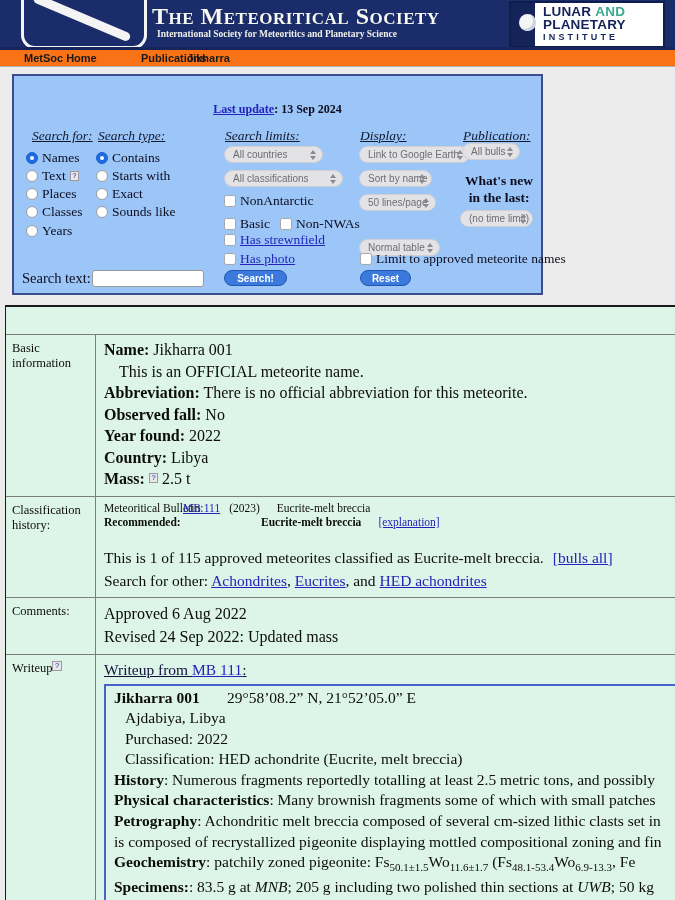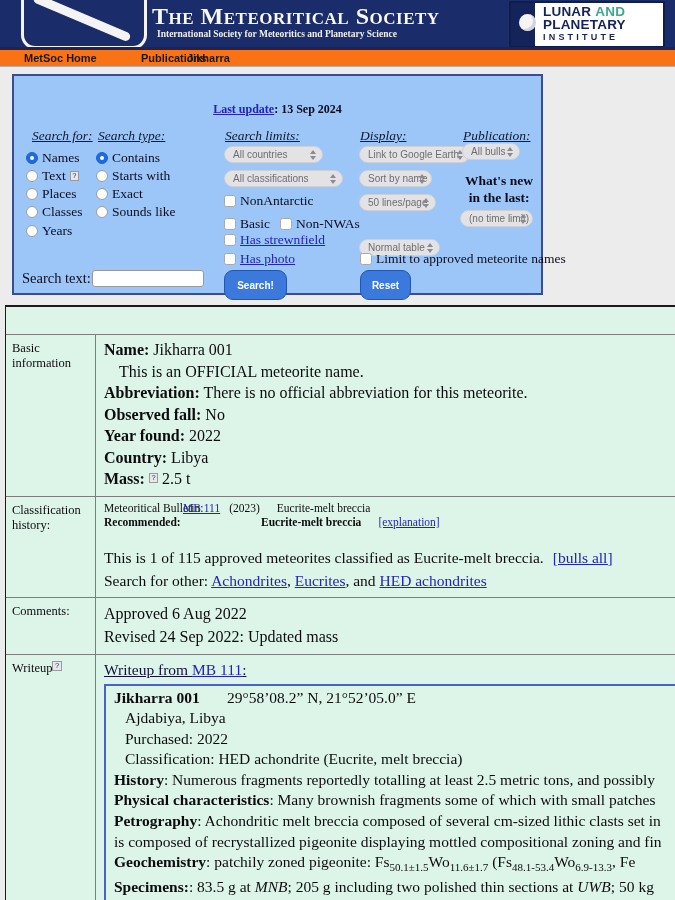--- a/index.html
+++ b/index.html
@@ -102,21 +102,21 @@
   .sel-time{left:446px;top:134px;width:73px;}
   .cb-nonant{left:210px;top:117px;} .cb-falls{left:210px;top:140px;} .cb-nwa{left:266px;top:140px;}
   .cb-strewn{left:210px;top:156px;} .cb-photo{left:210px;top:175px;} .cb-limit{left:346px;top:175px;}
   .whats-new{position:absolute;left:444px;top:96px;width:82px;font-weight:bold;font-size:13.5px;text-align:center;line-height:17px;}
   .st-label{position:absolute;left:8px;top:194px;font-size:14.5px;}
   .st-input{
     position:absolute;left:78px;top:194px;width:112px;height:17px;background:#fff;
     border:1px solid #999;border-radius:3px;box-sizing:border-box;
   }
   .btn{
-    position:absolute;height:30px;border-radius:9px;background:#3b79dd;border:1px solid #2256b0;
+    position:absolute;height:16px;border-radius:9px;background:#3b79dd;border:1px solid #2256b0;
     color:#fff;font-family:"Liberation Sans","DejaVu Sans",sans-serif;font-size:10px;font-weight:bold;
     display:flex;align-items:center;justify-content:center;cursor:pointer;box-sizing:border-box;
   }
   .btn-search{left:210px;top:194px;width:63px;}
   .btn-reset{left:346px;top:194px;width:51px;}
   .help{
     display:inline-block;font-size:7.5px;line-height:8px;color:#2323b8;
     background:#e8e8e8;border:1px solid #9a9a9a;padding:0 1.5px;vertical-align:4px;
     cursor:pointer;font-family:"Liberation Sans",sans-serif;
   }

